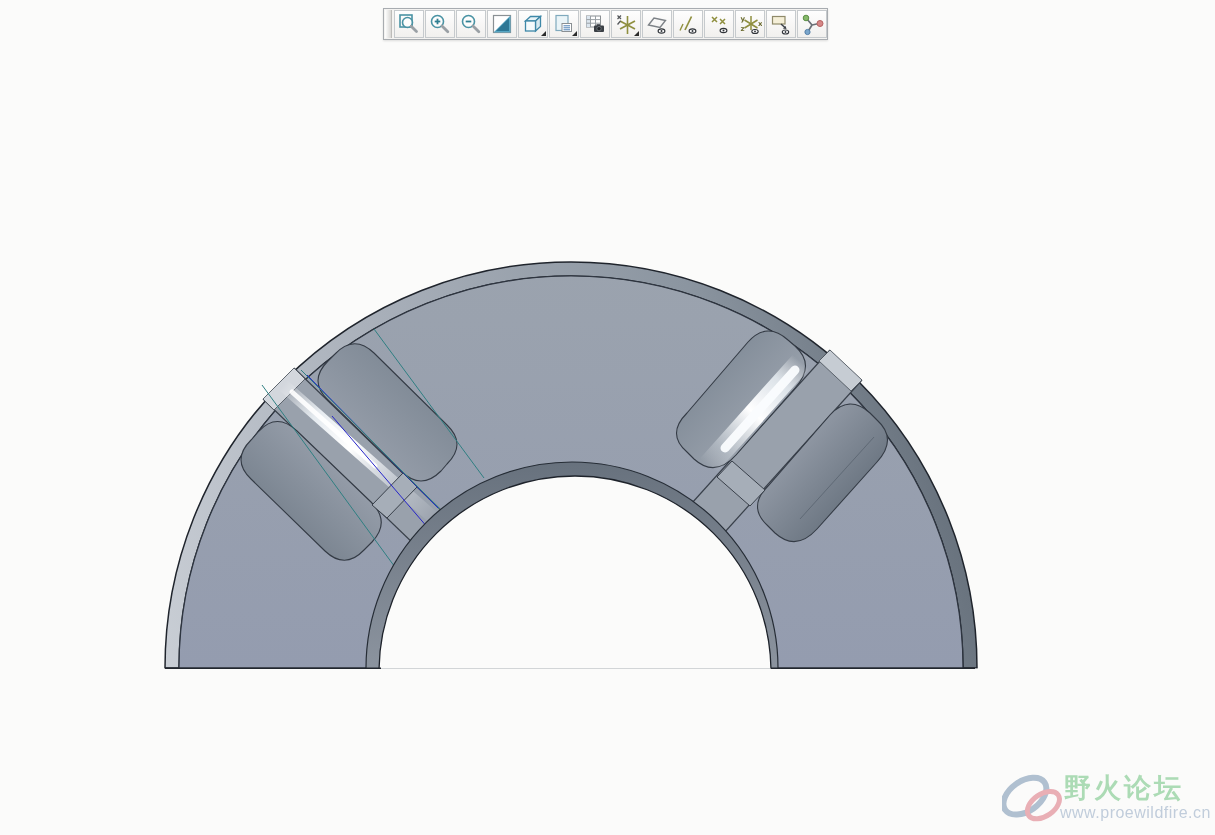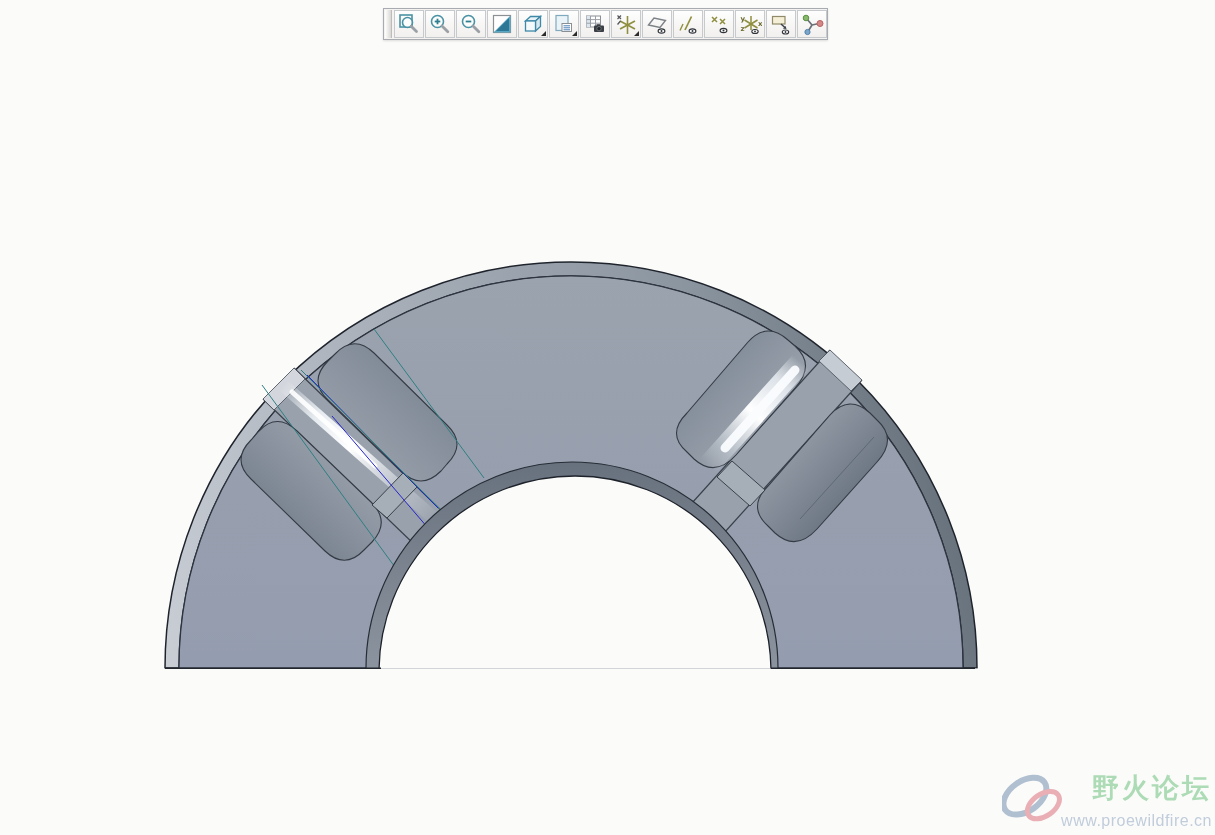--- a/index.html
+++ b/index.html
@@ -28,29 +28,29 @@
     background:linear-gradient(180deg,#fefefe,#f1f0ee);
     border:1px solid #c6cacd;box-sizing:border-box;
     display:flex;align-items:center;justify-content:center;cursor:pointer;
   }
   .tbtn svg{display:block;}
   .caret{
     position:absolute;right:1px;bottom:1px;width:0;height:0;
     border-left:5px solid transparent;border-bottom:5px solid #2b2b2b;
   }
   
-  .watermark{position:absolute;left:1002px;top:768px;width:210px;height:62px;opacity:.85;text-align:right;}
+  .watermark{position:absolute;left:1002px;top:768px;width:210px;height:62px;opacity:.85;}
   .watermark .wm-logo{position:absolute;left:0;top:0;}
   .wm-title{
     position:absolute;left:62px;top:2px;width:148px;
     font-size:27px;font-weight:bold;letter-spacing:3px;white-space:nowrap;
   }
   .wm-url{
     position:absolute;left:58px;top:36px;width:152px;
-    font-size:16px;letter-spacing:.5px;white-space:nowrap;margin-top:8px;
+    font-size:16px;letter-spacing:.5px;white-space:nowrap;
   }
 </style>
 </head>
 <body>
 
 <div id="viewport">
 
   <svg id="model-svg" width="1215" height="835" viewBox="0 0 1215 835">
     <defs>
       <clipPath id="clipBottom">

